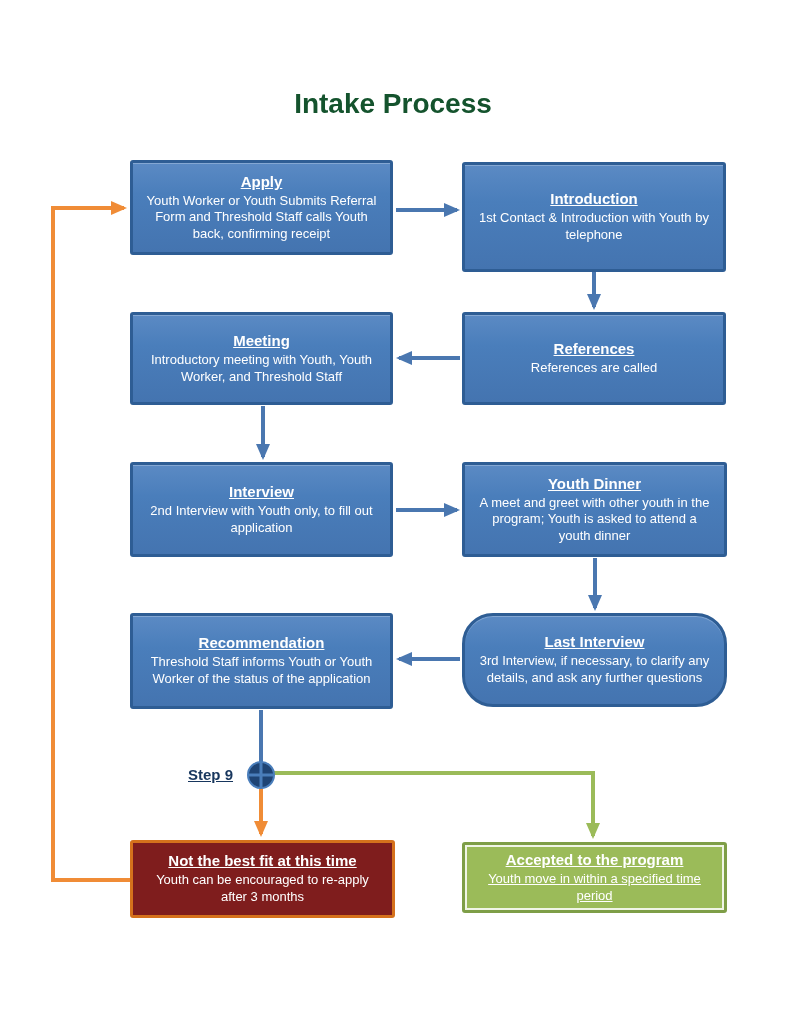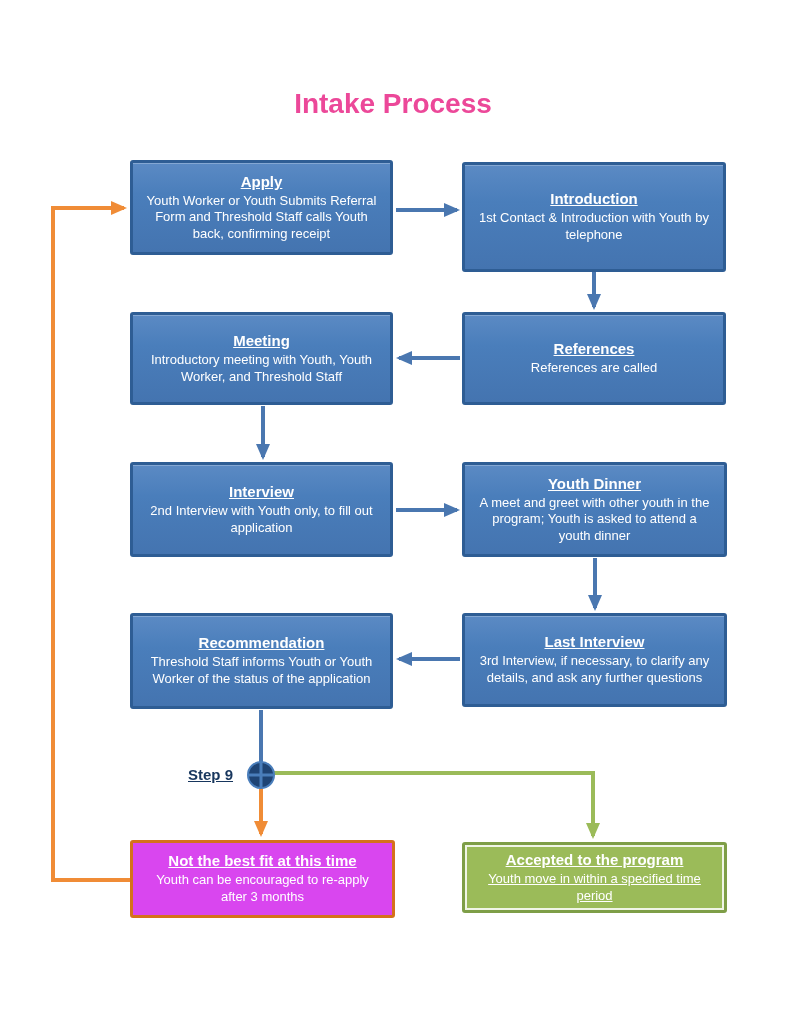--- a/index.html
+++ b/index.html
@@ -2,52 +2,52 @@
 <html><head>
 <meta charset="utf-8">
 <style>
   html,body { margin:0; padding:0; background:#ffffff; }
   .page {
     position:relative; width:786px; height:1024px; background:#ffffff;
     font-family:"Liberation Sans", sans-serif; overflow:hidden;
   }
   .page-title {
     position:absolute; top:88px; left:0; width:100%;
-    text-align:center; font-size:28px; font-weight:bold; color:#ec4899;
+    text-align:center; font-size:28px; font-weight:bold; color:#14532d;
   }
   .connectors { position:absolute; top:0; left:0; z-index:1; }
   .node {
     position:absolute; z-index:2; box-sizing:border-box;
     display:flex; flex-direction:column; justify-content:center; align-items:center;
     text-align:center; color:#ffffff; border-radius:3px; padding:6px 10px;
   }
   .node-blue {
     background:linear-gradient(180deg,#5b8ac4 0%,#4a7ebb 35%,#4474b0 100%);
     border:3px solid #2e5d94;
     box-shadow:inset 0 1px 0 rgba(255,255,255,0.25);
   }
-  .node-orange { background:#d946ef; border:3px solid #d5711c; }
+  .node-orange { background:#7f1d1d; border:3px solid #d5711c; }
   .node-green  { background:#9bbb59; border:3px solid #7e9e47;
                  box-shadow:inset 0 0 0 2px rgba(255,255,255,0.85);text-decoration:underline; }
   .node-title { font-weight:bold; text-decoration:underline; font-size:15px; margin-bottom:3px; }
   .node-body  { font-size:13px; line-height:1.28; }
   .step-label {
     position:absolute; z-index:3; left:188px; top:766px; width:60px;
     text-align:left; color:#17365d; font-weight:bold; font-size:15px;
     text-decoration:underline;
   }
   
   #node-apply          { left:130px; top:160px; width:263px; height:95px; }
   #node-introduction   { left:462px; top:162px; width:264px; height:110px; }
   #node-meeting        { left:130px; top:312px; width:263px; height:93px; }
   #node-references     { left:462px; top:312px; width:264px; height:93px; }
   #node-interview      { left:130px; top:462px; width:263px; height:95px; }
   #node-youth-dinner   { left:462px; top:462px; width:265px; height:95px; }
   #node-recommendation { left:130px; top:613px; width:263px; height:96px; }
-  #node-last-interview { left:462px; top:613px; width:265px; height:94px; }
+  #node-last-interview { left:462px; top:613px; width:265px; height:94px;border-radius:31px; }
   #node-not-fit        { left:130px; top:840px; width:265px; height:78px; }
   #node-accepted       { left:462px; top:842px; width:265px; height:71px; }
 </style>
 </head>
 <body>
 
 <div class="page">
 
   <div class="page-title">Intake Process</div>
 

